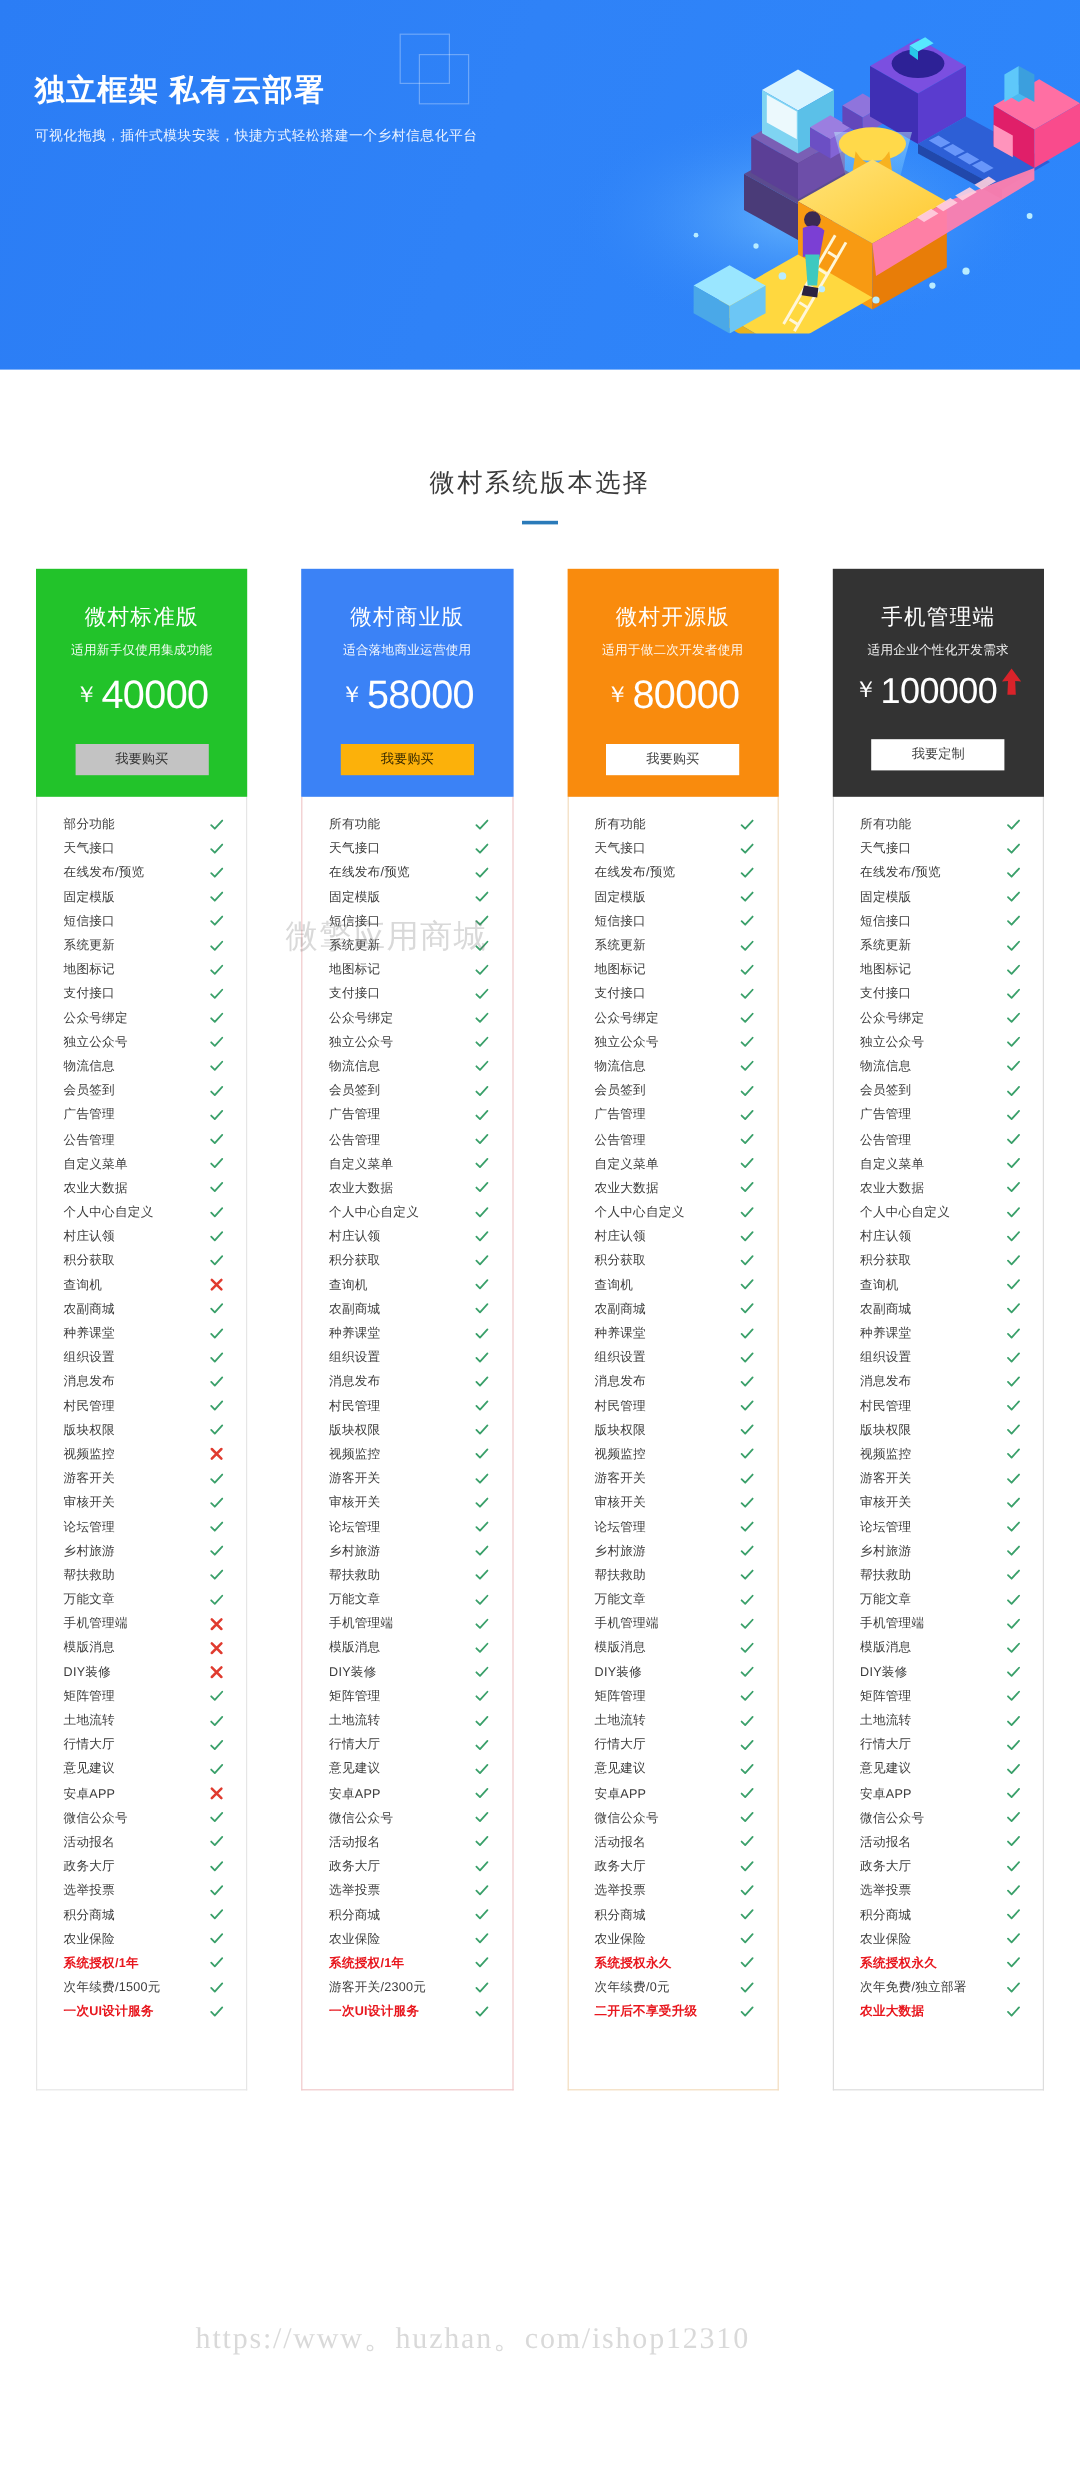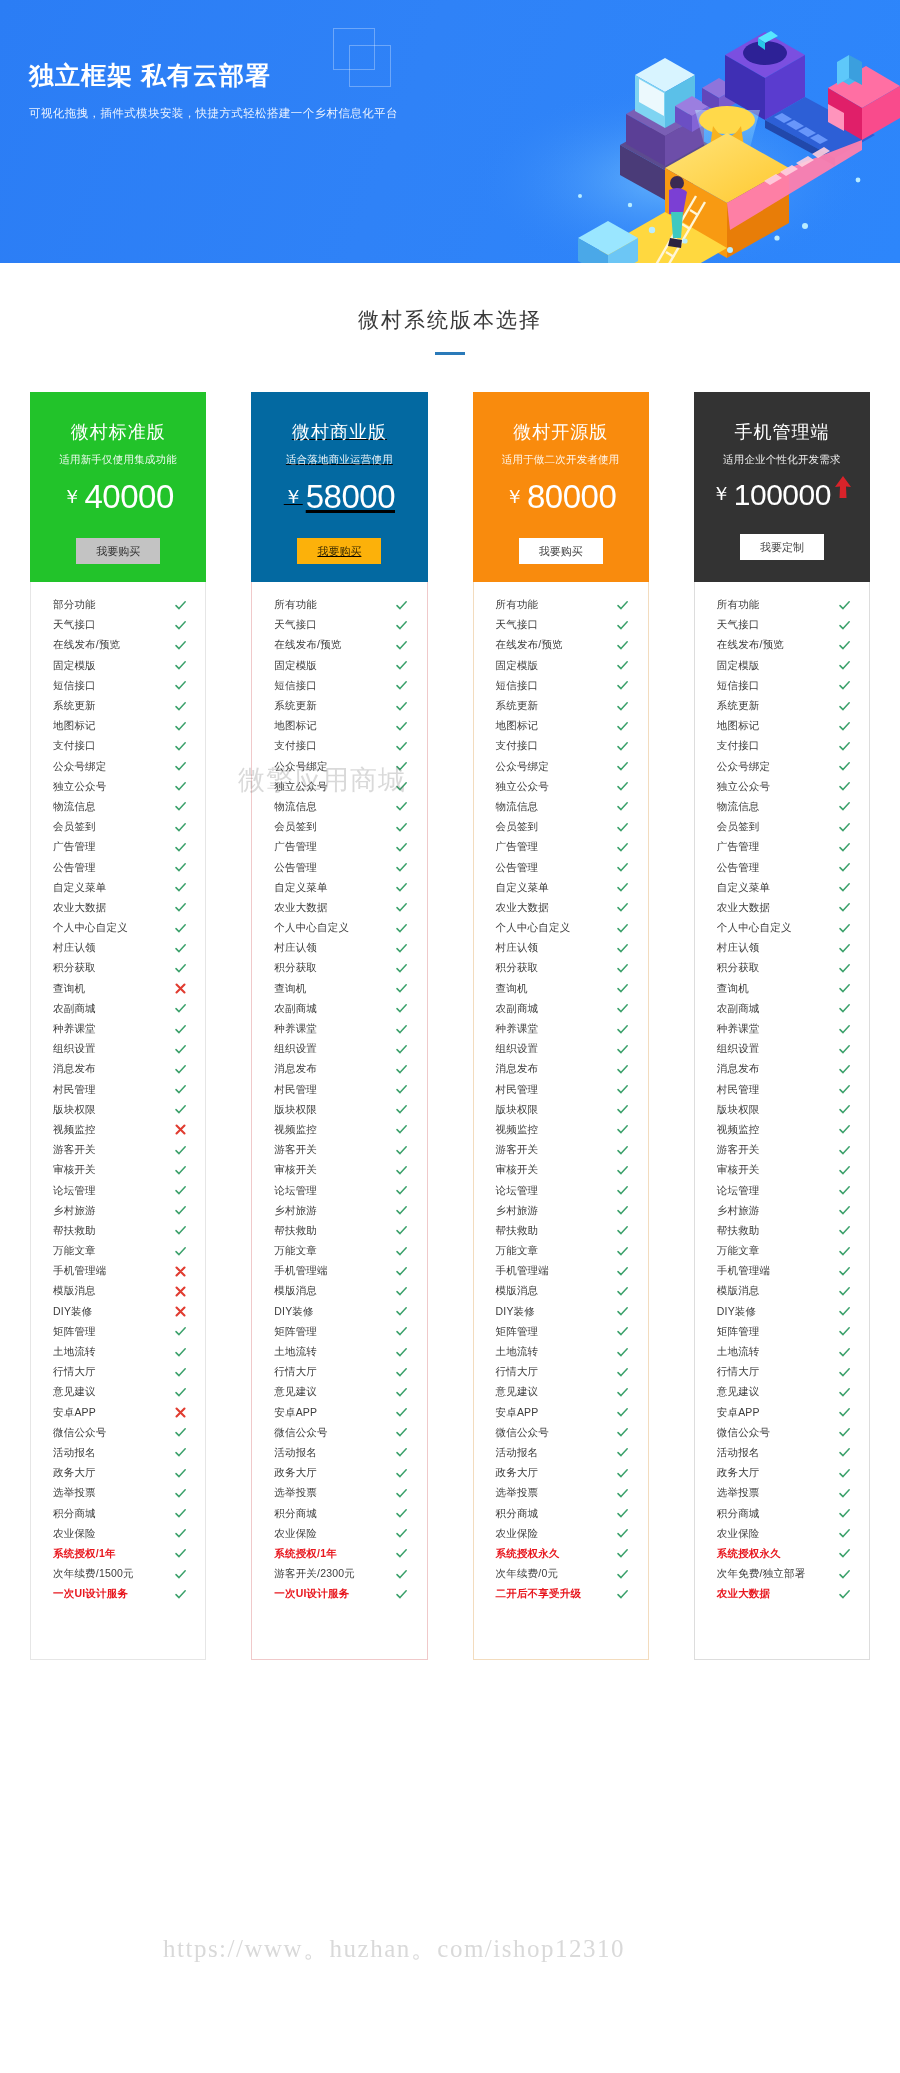--- a/index.html
+++ b/index.html
@@ -6,21 +6,21 @@
   html, body {
     width: 900px;
     background: #fff;
     font-family: "Liberation Sans", "DejaVu Sans", sans-serif;
   }
   body { width: 900px; height: 2073px; overflow: hidden; position: relative; }
 
   
   .hero {
     position: relative;
-    height: 263px;
+    height: 308px;
     background: linear-gradient(110deg, #2b7df5 0%, #2f82f7 45%, #2d86fb 100%);
     overflow: hidden;
   }
   .hero-deco-sq {
     position: absolute;
     border: 1px solid rgba(255,255,255,0.30);
   }
   .sq1 { left: 333px; top: 28px; width: 42px; height: 42px; }
   .sq2 { left: 349px; top: 45px; width: 42px; height: 42px; }
 
@@ -44,20 +44,21 @@
   
   .illo { position: absolute; left: 430px; top: 0; width: 470px; height: 278px; }
 
   
   .section-head { text-align: center; padding-top: 43px; }
   .section-title {
     font-size: 21px;
     color: #3a3a3a;
     letter-spacing: 2px;
     font-weight: normal;
+    margin-top: 37px;
   }
   .section-rule {
     width: 30px; height: 3px; background: #2a7ab9;
     margin: 18px auto 0;
   }
 
   
   .pricing {
     position: relative;
     margin: 37px auto 0;
@@ -68,21 +69,21 @@
   }
   .col { width: 198px; position: relative; }
 
   .card-head {
     height: 190px;
     padding-top: 28px;
     text-align: center;
     position: relative;
   }
   .c1 .card-head { background: #22c32a; }
-  .c2 .card-head { background: #0369a1; text-decoration: underline; }
+  .c2 .card-head { background: #3b82f6; }
   .c3 .card-head { background: #f98b0d; }
   .c4 .card-head { background: #333333; }
 
   .plan-name {
     font-size: 18px; color: #ffffff; font-weight: normal;
     letter-spacing: 1px; line-height: 24px;
   }
   .plan-desc {
     font-size: 10.5px; color: rgba(255,255,255,0.93);
     margin-top: 9px; letter-spacing: 0.2px;
@@ -94,21 +95,21 @@
     white-space: nowrap;
     display: flex; align-items: baseline; justify-content: center;
   }
   .yen { font-size: 19px; padding-right: 3px; position: relative; top: -5px; }
   .amount { font-size: 33px; letter-spacing: -0.5px; }
   .c4 .amount { font-size: 30px; }
   .up-arrow { margin-left: 3px; position: relative; top: -6px; }
 
   .buy-btn {
     display: block;
-    width: 84px; height: 26px; line-height: 26px;
+    width: 111px; height: 26px; line-height: 26px;
     margin: 22px auto 0;
     font-size: 11px;
     color: #333;
     text-align: center;
     border: none;
     cursor: pointer;
     font-family: inherit;
   }
   .c1 .buy-btn { background: #c3c3c3; color: #333; }
   .c2 .buy-btn { background: #fcb10a; color: #3a2b00; }

